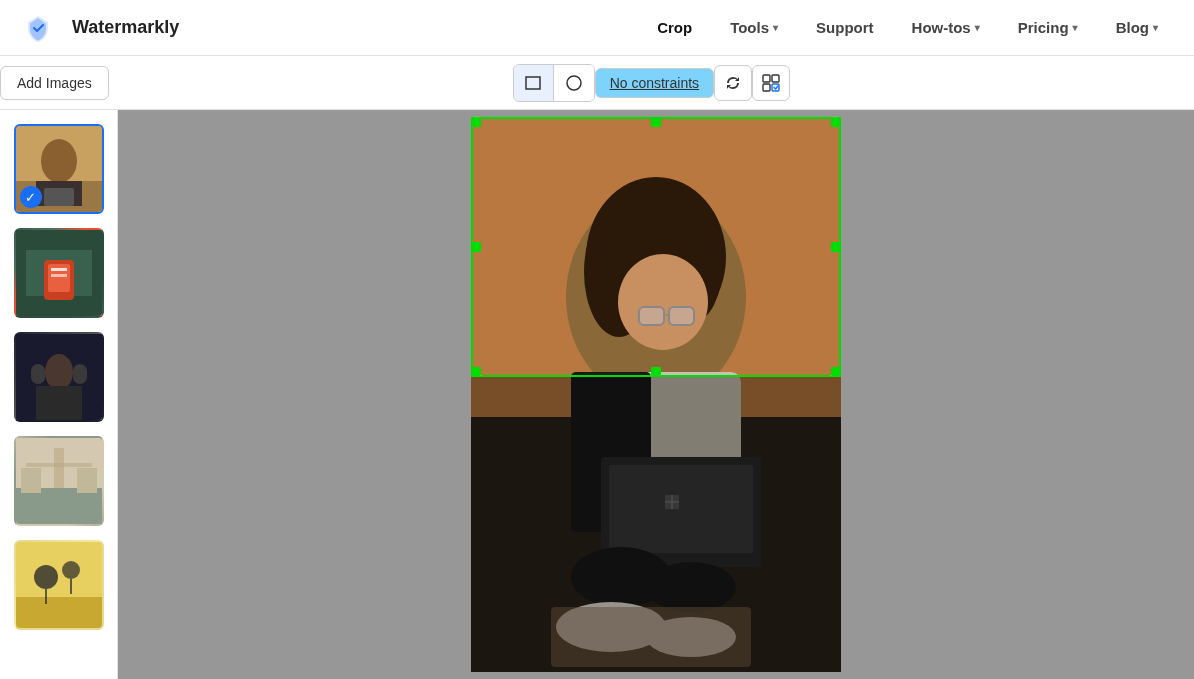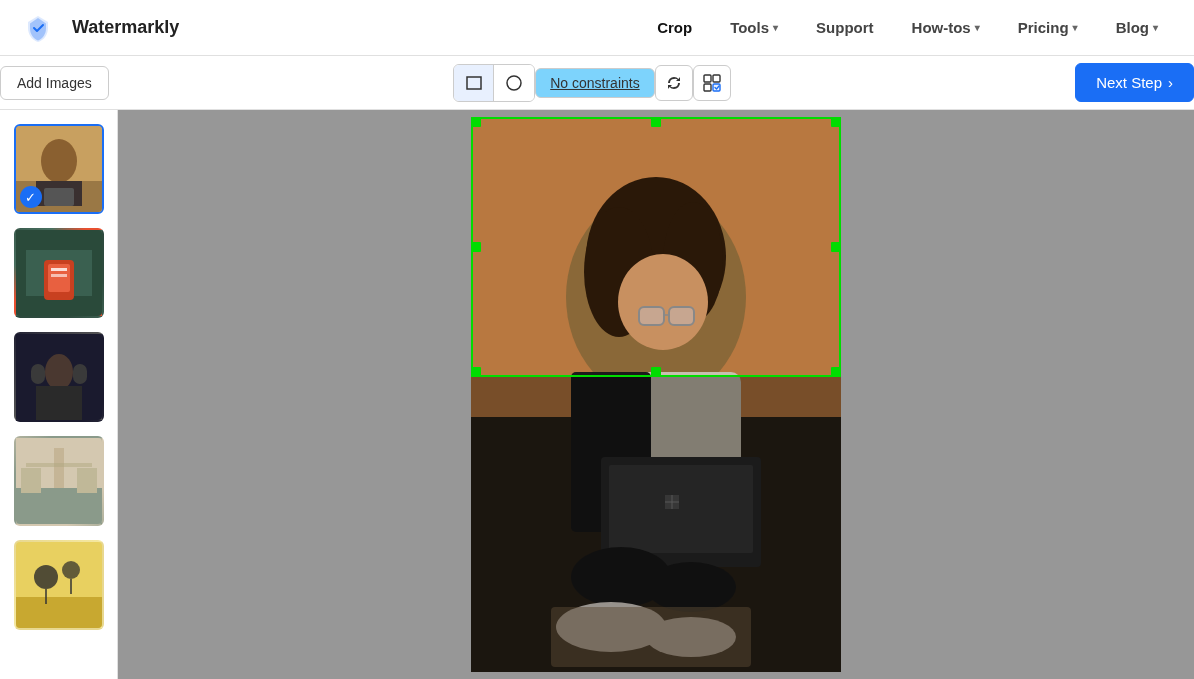--- a/index.html
+++ b/index.html
@@ -310,24 +310,20 @@
       <rect x="2" y="2" width="7" height="7" stroke="#333" stroke-width="1.4" fill="none" rx="1"></rect>
       <rect x="11" y="2" width="7" height="7" stroke="#333" stroke-width="1.4" fill="none" rx="1"></rect>
       <rect x="2" y="11" width="7" height="7" stroke="#333" stroke-width="1.4" fill="none" rx="1"></rect>
       <rect x="11" y="11" width="7" height="7" stroke="#1a6ef5" stroke-width="1.4" fill="#e8f0fe" rx="1"></rect>
       <path d="M13 14.5l1.5 1.5 2.5-3" stroke="#1a6ef5" stroke-width="1.3" stroke-linecap="round" stroke-linejoin="round"></path>
     </svg>
   </button>
 
   <div style="flex:1"></div>
 
-  <button class="toolbar-btn primary">
-    <span>Next Step</span>
-    <span>›</span>
-  </button>
 </div>
 
 <div class="main-content">
 
   <div class="sidebar">
 
     <div class="thumb-item thumb-1 selected">
 
       <svg width="86" height="86" viewBox="0 0 86 86">
         <rect width="86" height="86" fill="#c8a060"></rect>

